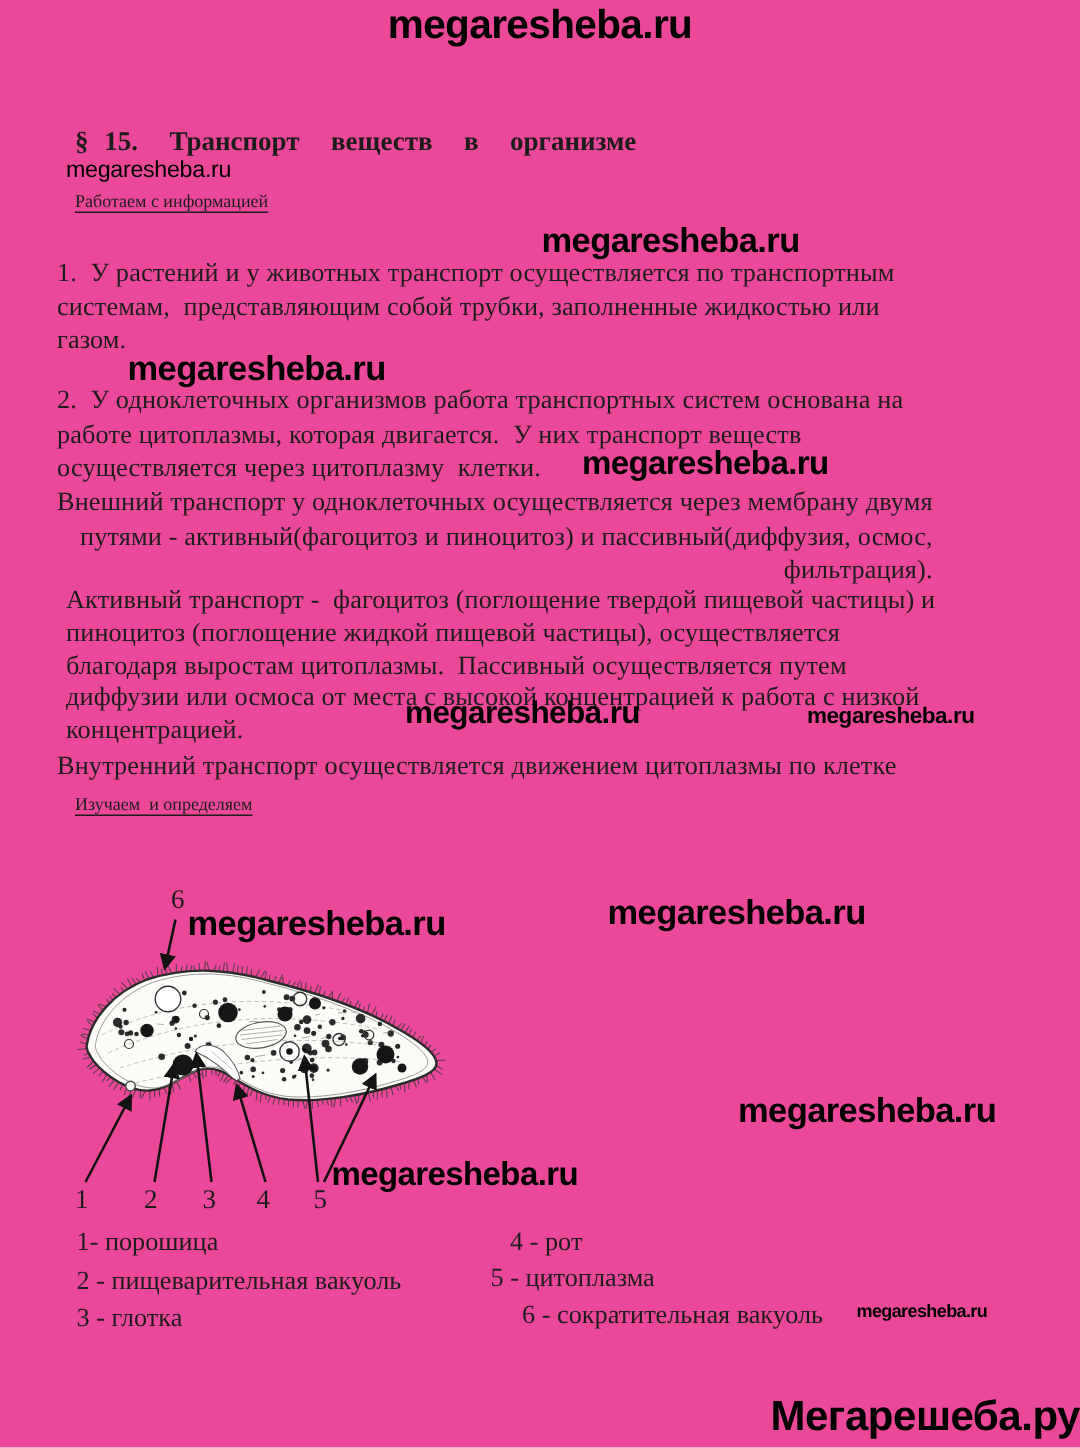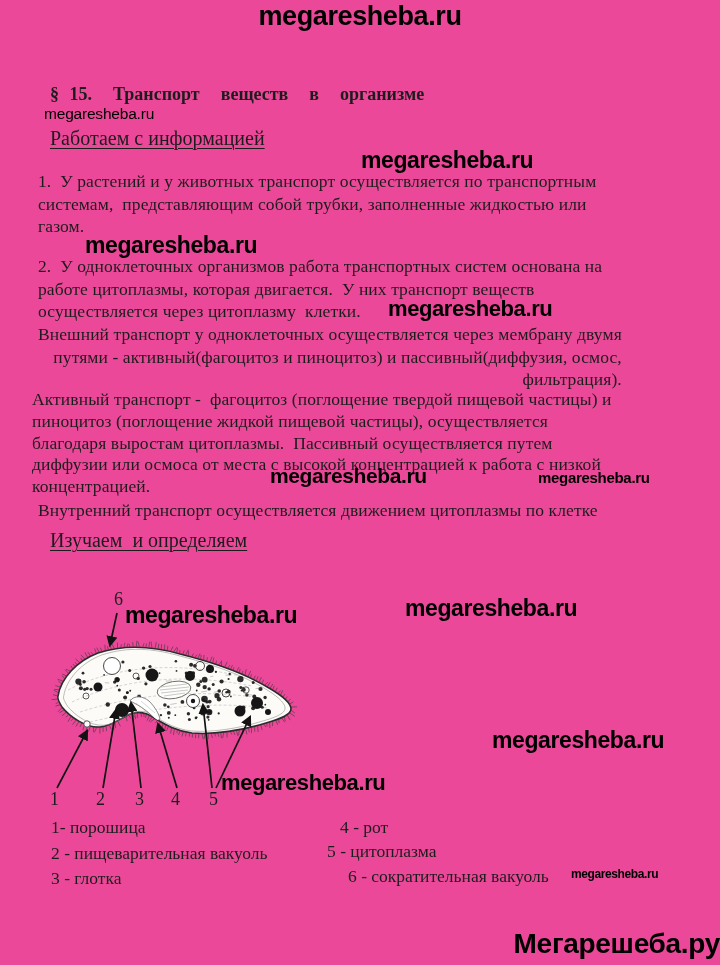--- a/index.html
+++ b/index.html
@@ -5,21 +5,21 @@
   html,body{margin:0;padding:0;background:#ffffff;}
   #page{position:relative;width:720px;height:965px;background:#ec4899;overflow:hidden;
         font-family:"Liberation Serif","DejaVu Serif",serif;color:#1c1c1c;}
   .wm{position:absolute;font-family:"Liberation Sans","DejaVu Sans",sans-serif;
       font-weight:700;color:#000;letter-spacing:-0.4px;white-space:pre;}
   .wm-top{top:1px;left:0;width:720px;text-align:center;font-size:27px;}
   .wm-small-reg{font-weight:400;font-size:15.5px;letter-spacing:-0.2px;}
   .para{position:absolute;font-size:17.5px;letter-spacing:0.1px;}
   .line{white-space:pre;}
   .h-title{position:absolute;font-weight:700;font-size:18px;word-spacing:6px;white-space:pre;}
-  .h-section{position:absolute;font-size:20px;text-decoration:underline;
+  .h-section{position:absolute;font-size:12px;text-decoration:underline;
              text-underline-offset:3px;text-decoration-thickness:1.4px;white-space:pre;}
   .fig-num{position:absolute;font-size:18px;line-height:1;white-space:pre;}
   .legend{position:absolute;font-size:17.5px;white-space:pre;}
   .footer{position:absolute;top:928px;left:0;width:720px;text-align:right;
           font-family:"Liberation Sans","DejaVu Sans",sans-serif;font-weight:700;
           font-size:28px;color:#000;letter-spacing:-0.3px;}
   svg{position:absolute;overflow:visible;}
 </style>
 </head>
 <body>
@@ -48,21 +48,21 @@
       <div class="line">осуществляется через цитоплазму  клетки.</div>
     </div>
   <div class="wm" style="left:388px;top:296px;font-size:22px;">megaresheba.ru</div>
 
   <div class="para" style="left:38px;top:323px;line-height:22.6px;text-align:right;">
       <div class="line">Внешний транспорт у одноклеточных осуществляется через мембрану двумя</div>
       <div class="line">путями - активный(фагоцитоз и пиноцитоз) и пассивный(диффузия, осмос,</div>
       <div class="line">фильтрация).</div>
     </div>
 
-  <div class="para" style="left:32px;top:389px;line-height:21.8px;">
+  <div class="para" style="left:44px;top:389px;line-height:21.8px;">
       <div class="line">Активный транспорт -  фагоцитоз (поглощение твердой пищевой частицы) и</div>
       <div class="line">пиноцитоз (поглощение жидкой пищевой частицы), осуществляется</div>
       <div class="line">благодаря выростам цитоплазмы.  Пассивный осуществляется путем</div>
       <div class="line">диффузии или осмоса от места с высокой концентрацией к работа с низкой</div>
       <div class="line">концентрацией.</div>
     </div>
   <div class="wm" style="left:270px;top:464px;font-size:21px;">megaresheba.ru</div>
   <div class="wm" style="left:538px;top:469px;font-size:15px;letter-spacing:-0.3px;">megaresheba.ru</div>
 
   <div class="para" style="left:38px;top:499px;line-height:22px;">

